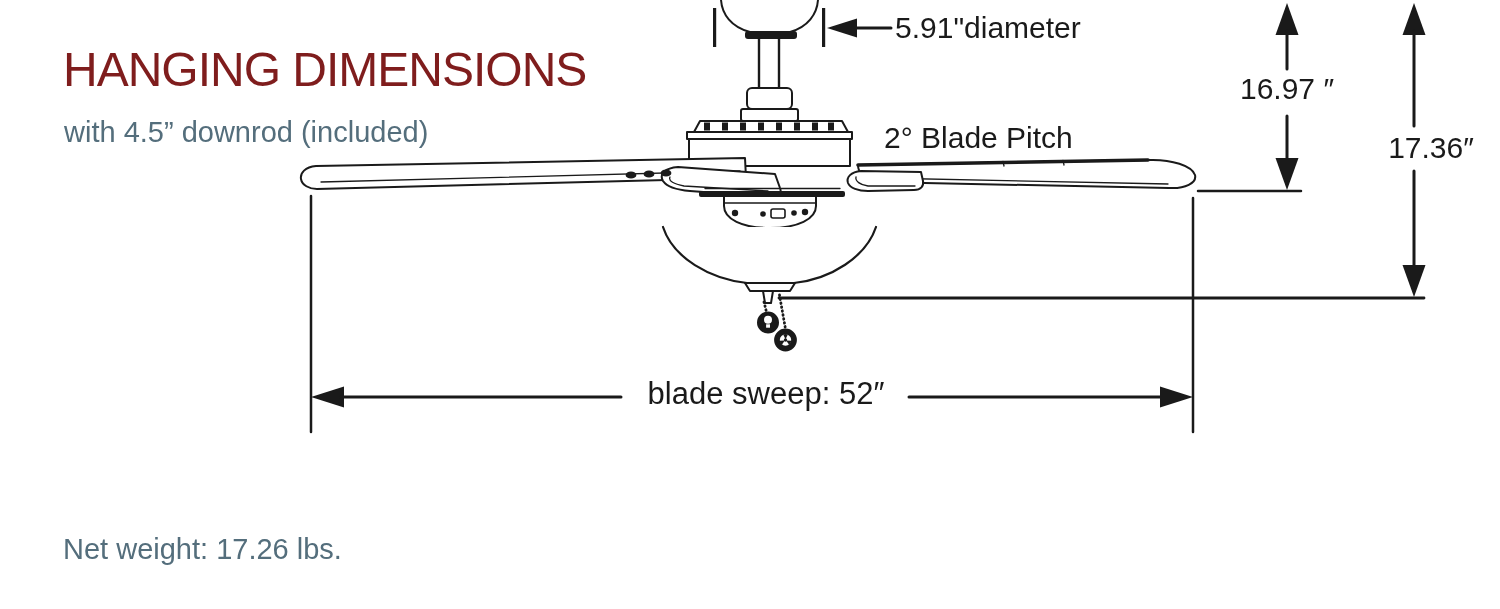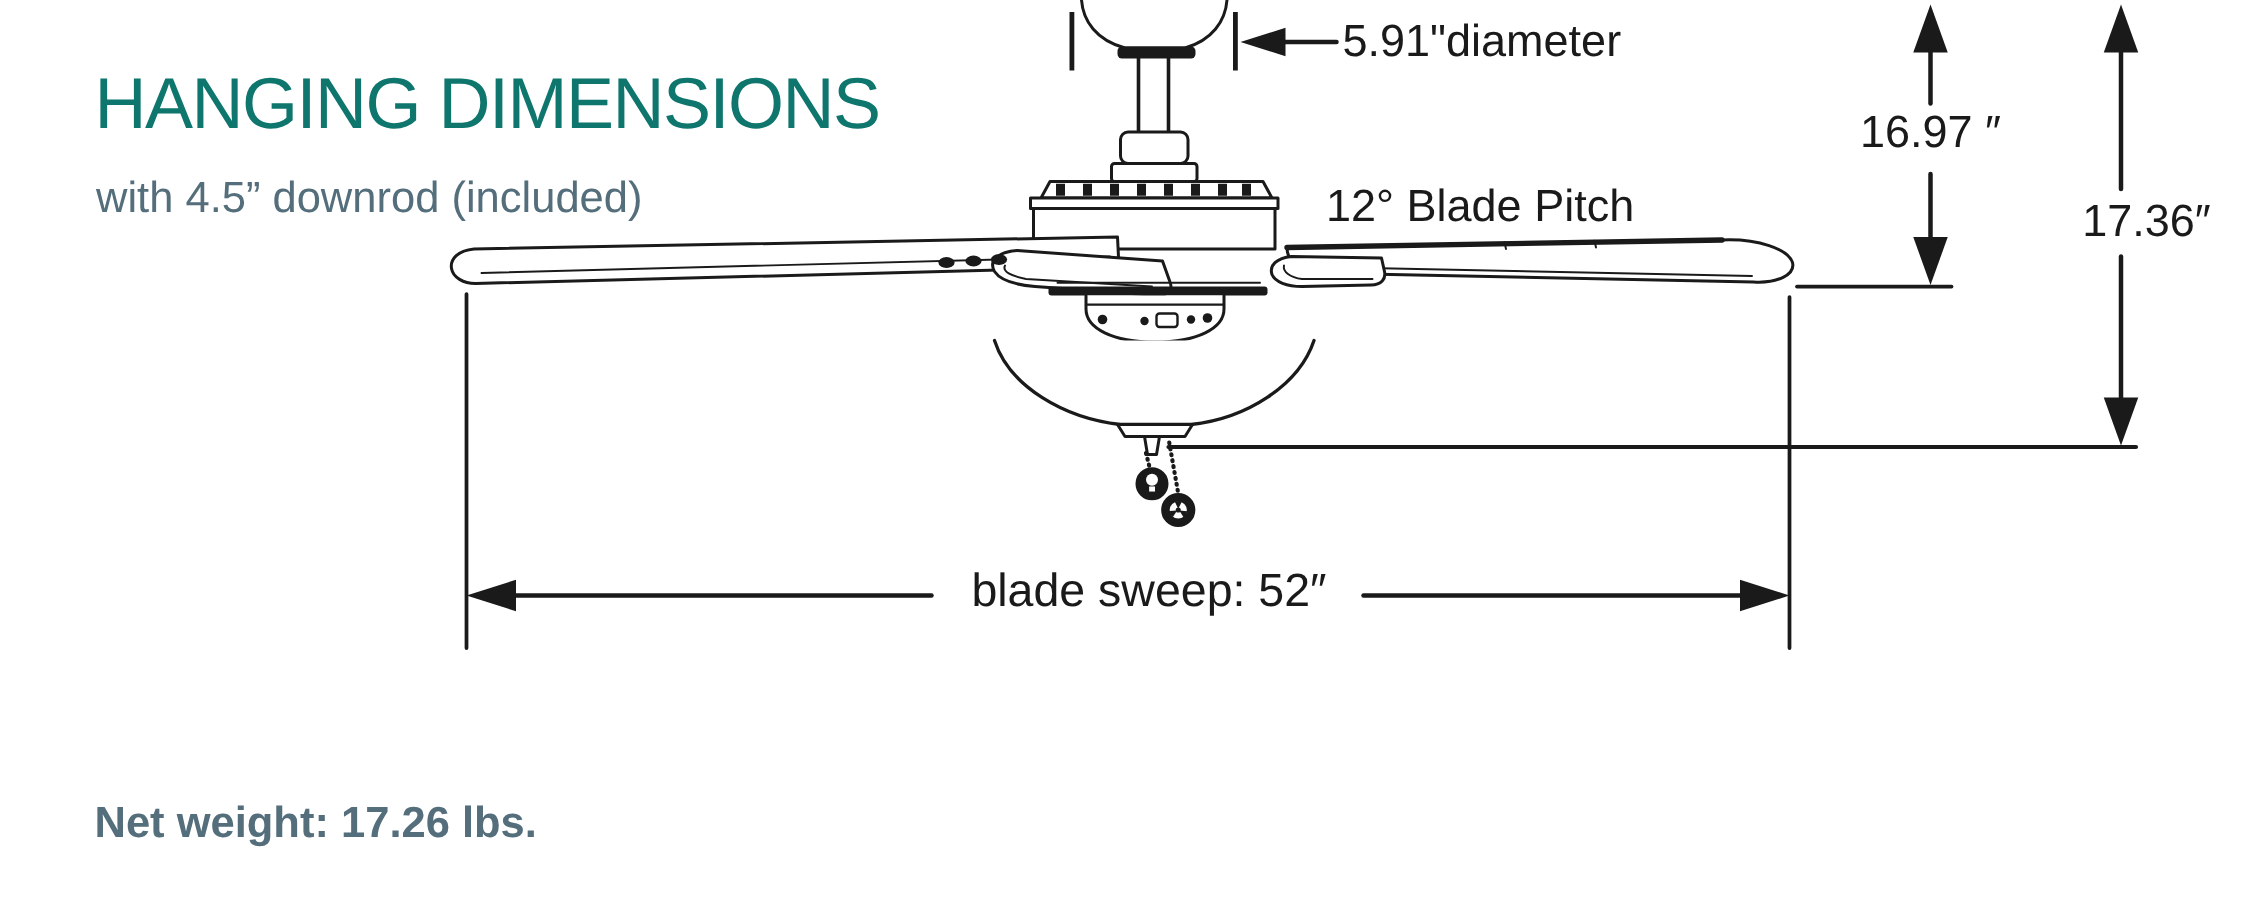--- a/index.html
+++ b/index.html
@@ -2,23 +2,23 @@
 <html><head>
 <meta charset="utf-8">
 <style>
   html,body{margin:0;padding:0;background:#ffffff;}
   .stage{
     position:relative;width:1500px;height:609px;background:#ffffff;overflow:hidden;
     font-family:"Liberation Sans", sans-serif;color:#1a1a1a;
   }
   .stage svg{position:absolute;left:0;top:0;}
   .txt{position:absolute;white-space:nowrap;line-height:1.1;}
-  .title{left:63px;top:44px;font-size:48px;font-weight:500;letter-spacing:-1px;color:#0f766e;}
+  .title{left:63px;top:44px;font-size:48px;font-weight:500;letter-spacing:-1px;color:#7f1d1d;}
   .subtitle{left:64px;top:99px;font-size:29px;font-weight:500;color:#546e7c;margin-top:18px;}
-  .netweight{left:63px;top:534px;font-size:29px;font-weight:700;color:#546e7c;}
+  .netweight{left:63px;top:534px;font-size:29px;font-weight:400;color:#546e7c;}
   .dim{font-size:30px;color:#1a1a1a;}
   .dim-diameter{left:895px;top:11px;}
   .dim-pitch{left:884px;top:121px;}
   .dim-1059{left:1287px;top:72px;transform:translateX(-50%);}
   .dim-1736{left:1415px;top:131px;transform:translateX(-50%);margin-left:16px;}
   .dim-sweep{left:766px;top:377px;transform:translateX(-50%);font-size:31px;text-align:center;}
 </style>
 </head>
 <body>
 
@@ -163,18 +163,18 @@
         <line x1="341" y1="397" x2="621" y2="397" stroke-width="3"></line>
         <line x1="909" y1="397" x2="1163" y2="397" stroke-width="3"></line>
         <polygon points="1193,397 1160,386.5 1160,407.5" fill="#1a1a1a" stroke="none"></polygon>
       </g>
     </g>
   </svg>
 
   <div class="txt title">HANGING DIMENSIONS</div>
   <div class="txt subtitle">with 4.5” downrod (included)</div>
   <div class="txt dim dim-diameter">5.91"diameter</div>
-  <div class="txt dim dim-pitch">12° Blade Pitch</div>
+  <div class="txt dim dim-pitch">2° Blade Pitch</div>
   <div class="txt dim dim-1059">16.97 ″</div>
   <div class="txt dim dim-1736">17.36″</div>
   <div class="txt dim dim-sweep">blade sweep: 52″</div>
   <div class="txt netweight">Net weight: 17.26 lbs.</div>
 </div>
 
 </body></html>

